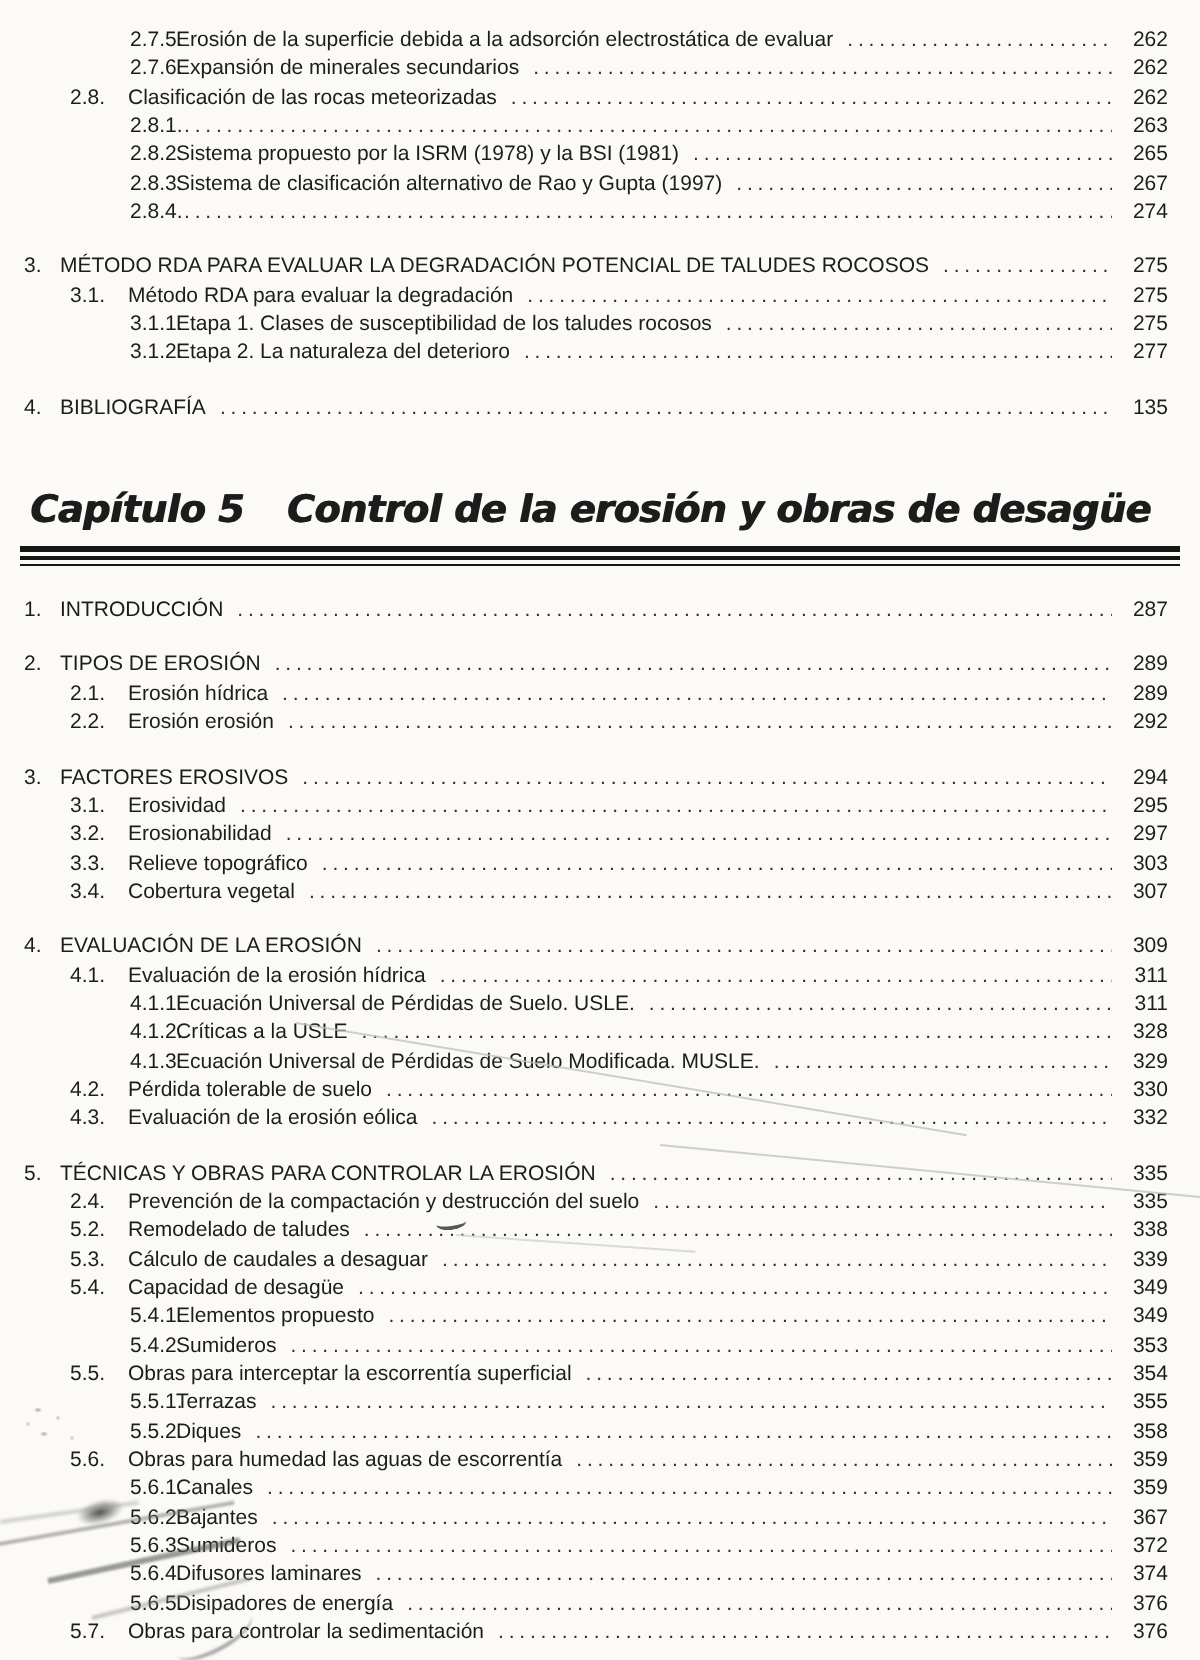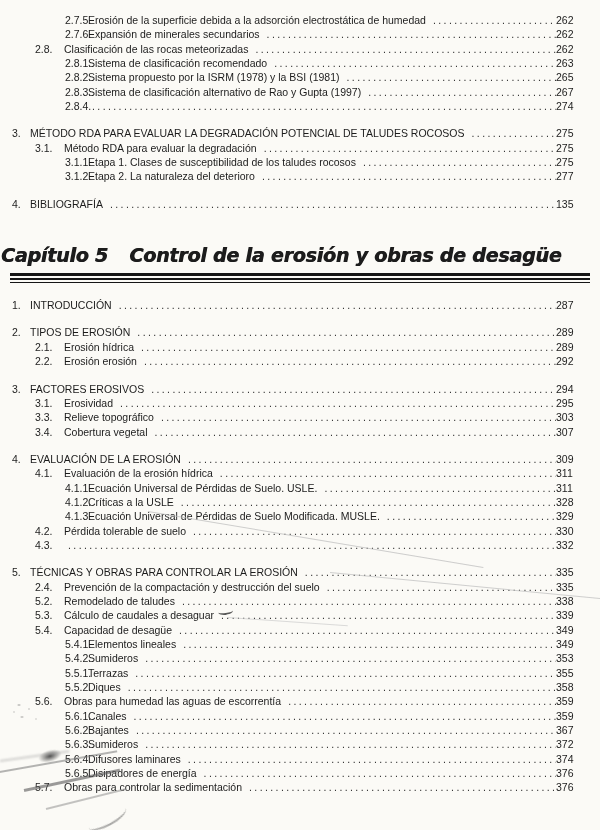--- a/index.html
+++ b/index.html
@@ -34,25 +34,25 @@
   .level-2{padding-left:35px;}
   .level-2 .num{width:29px;}
   .level-3{padding-left:65px;}
   .level-3 .num{width:23px;}
   .dots{
     flex:1;min-width:0;overflow:hidden;
     padding:0 2px 0 4px;
     letter-spacing:2.4px;color:var(--dots);
   }
   .dots::after{content:"..........................................................................................................................................";}
-  .page-num{flex:none;width:28px;}
+  .page-num{flex:none;width:28px;text-align:right;}
   
   .chapter-heading{margin-top:26px;}
   .heading-text{
-    padding-left:1px;
+    padding-left:15px;
     font-family:"DejaVu Sans","Liberation Sans",sans-serif;
     font-style:italic;font-weight:bold;
     font-size:19px;line-height:24px;
     letter-spacing:-0.2px;
     text-shadow:0.6px 0 0 currentColor;
     white-space:nowrap;
     margin-top:32px;
   }
   .ch-title{margin-left:15px;}
   .rules{margin:6px 10px 0 10px;}
@@ -84,39 +84,38 @@
   .curve-mark{left:86px;top:810px;width:42px;height:14px;border-bottom:2px solid rgba(90,90,90,.5);border-radius:50%;transform:rotate(-28deg);filter:blur(.4px);}
 </style>
 </head>
 <body>
 
 <div class="page">
 
   <div class="toc" id="toc-top">
       <div class="toc-row level-3">
     <span class="num">2.7.5.</span>
-    <span class="title">Erosión de la superficie debida a la adsorción electrostática de humedad</span>
+    <span class="title">Erosión de la superficie debida a la adsorción electrostática de evaluar</span>
     <span class="dots"></span>
     <span class="page-num">262</span>
   </div>
       <div class="toc-row level-3">
     <span class="num">2.7.6.</span>
     <span class="title">Expansión de minerales secundarios</span>
     <span class="dots"></span>
     <span class="page-num">262</span>
   </div>
       <div class="toc-row level-2">
     <span class="num">2.8.</span>
     <span class="title">Clasificación de las rocas meteorizadas</span>
     <span class="dots"></span>
     <span class="page-num">262</span>
   </div>
       <div class="toc-row level-3">
     <span class="num">2.8.1.</span>
-    <span class="title">Sistema de clasificación recomendado</span>
     <span class="dots"></span>
     <span class="page-num">263</span>
   </div>
       <div class="toc-row level-3">
     <span class="num">2.8.2.</span>
     <span class="title">Sistema propuesto por la ISRM (1978) y la BSI (1981)</span>
     <span class="dots"></span>
     <span class="page-num">265</span>
   </div>
       <div class="toc-row level-3">
@@ -205,20 +204,26 @@
     <span class="dots"></span>
     <span class="page-num">294</span>
   </div>
       <div class="toc-row level-2">
     <span class="num">3.1.</span>
     <span class="title">Erosividad</span>
     <span class="dots"></span>
     <span class="page-num">295</span>
   </div>
       <div class="toc-row level-2">
+    <span class="num">3.2.</span>
+    <span class="title">Erosionabilidad</span>
+    <span class="dots"></span>
+    <span class="page-num">297</span>
+  </div>
+      <div class="toc-row level-2">
     <span class="num">3.3.</span>
     <span class="title">Relieve topográfico</span>
     <span class="dots"></span>
     <span class="page-num">303</span>
   </div>
       <div class="toc-row level-2">
     <span class="num">3.4.</span>
     <span class="title">Cobertura vegetal</span>
     <span class="dots"></span>
     <span class="page-num">307</span>
@@ -254,20 +259,21 @@
     <span class="page-num">329</span>
   </div>
       <div class="toc-row level-2">
     <span class="num">4.2.</span>
     <span class="title">Pérdida tolerable de suelo</span>
     <span class="dots"></span>
     <span class="page-num">330</span>
   </div>
       <div class="toc-row level-2">
     <span class="num">4.3.</span>
+    <span class="title">Evaluación de la erosión eólica</span>
     <span class="dots"></span>
     <span class="page-num">332</span>
   </div>
       <div class="toc-row level-1 gap-before">
     <span class="num">5.</span>
     <span class="title">TÉCNICAS Y OBRAS PARA CONTROLAR LA EROSIÓN</span>
     <span class="dots"></span>
     <span class="page-num">335</span>
   </div>
       <div class="toc-row level-2">
@@ -289,29 +295,35 @@
     <span class="page-num">339</span>
   </div>
       <div class="toc-row level-2">
     <span class="num">5.4.</span>
     <span class="title">Capacidad de desagüe</span>
     <span class="dots"></span>
     <span class="page-num">349</span>
   </div>
       <div class="toc-row level-3">
     <span class="num">5.4.1.</span>
-    <span class="title">Elementos lineales</span>
+    <span class="title">Elementos propuesto</span>
     <span class="dots"></span>
     <span class="page-num">349</span>
   </div>
       <div class="toc-row level-3">
     <span class="num">5.4.2.</span>
     <span class="title">Sumideros</span>
     <span class="dots"></span>
     <span class="page-num">353</span>
+  </div>
+      <div class="toc-row level-2">
+    <span class="num">5.5.</span>
+    <span class="title">Obras para interceptar la escorrentía superficial</span>
+    <span class="dots"></span>
+    <span class="page-num">354</span>
   </div>
       <div class="toc-row level-3">
     <span class="num">5.5.1.</span>
     <span class="title">Terrazas</span>
     <span class="dots"></span>
     <span class="page-num">355</span>
   </div>
       <div class="toc-row level-3">
     <span class="num">5.5.2.</span>
     <span class="title">Diques</span>

